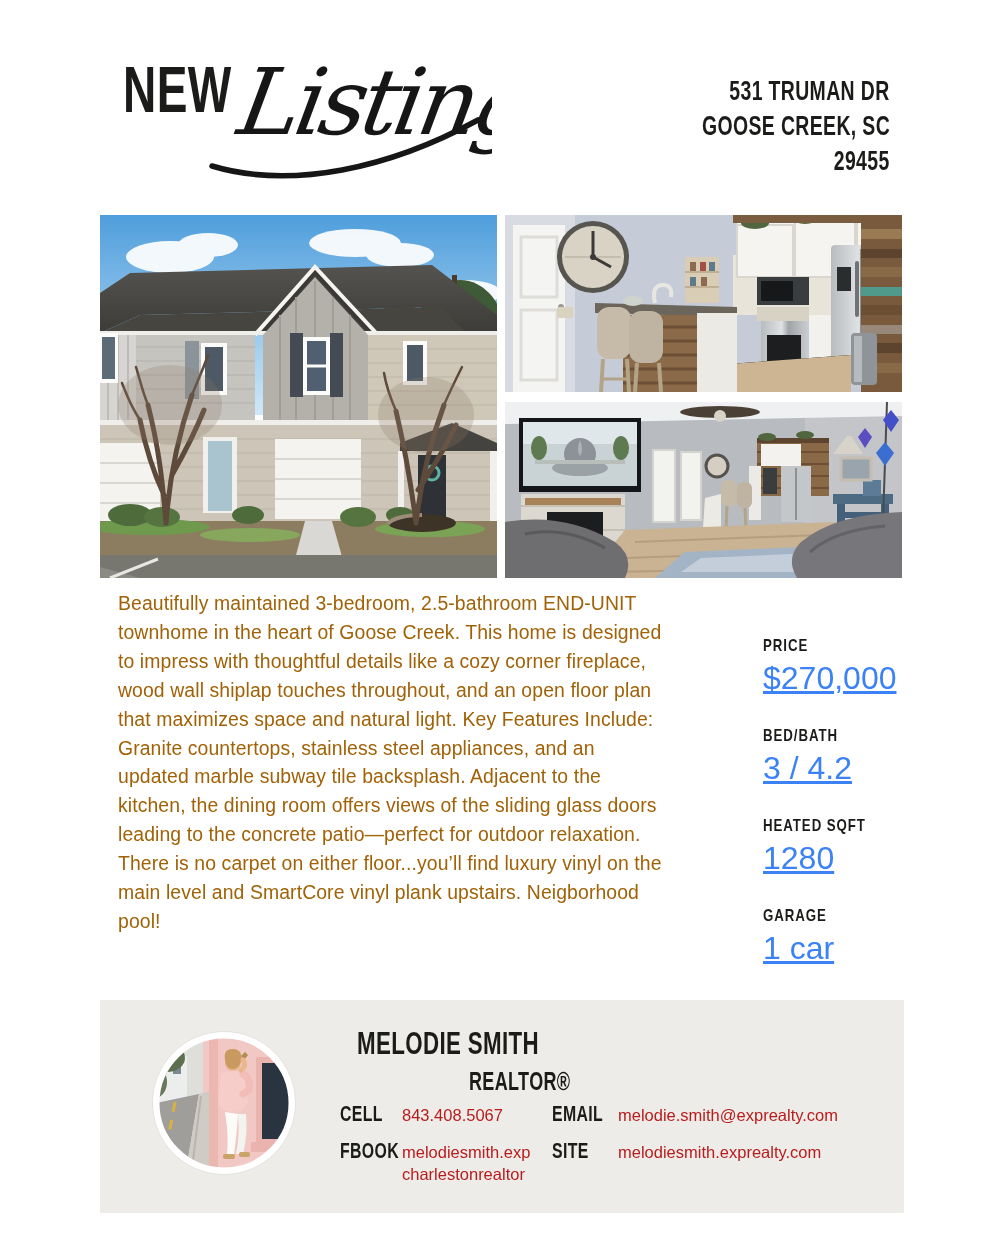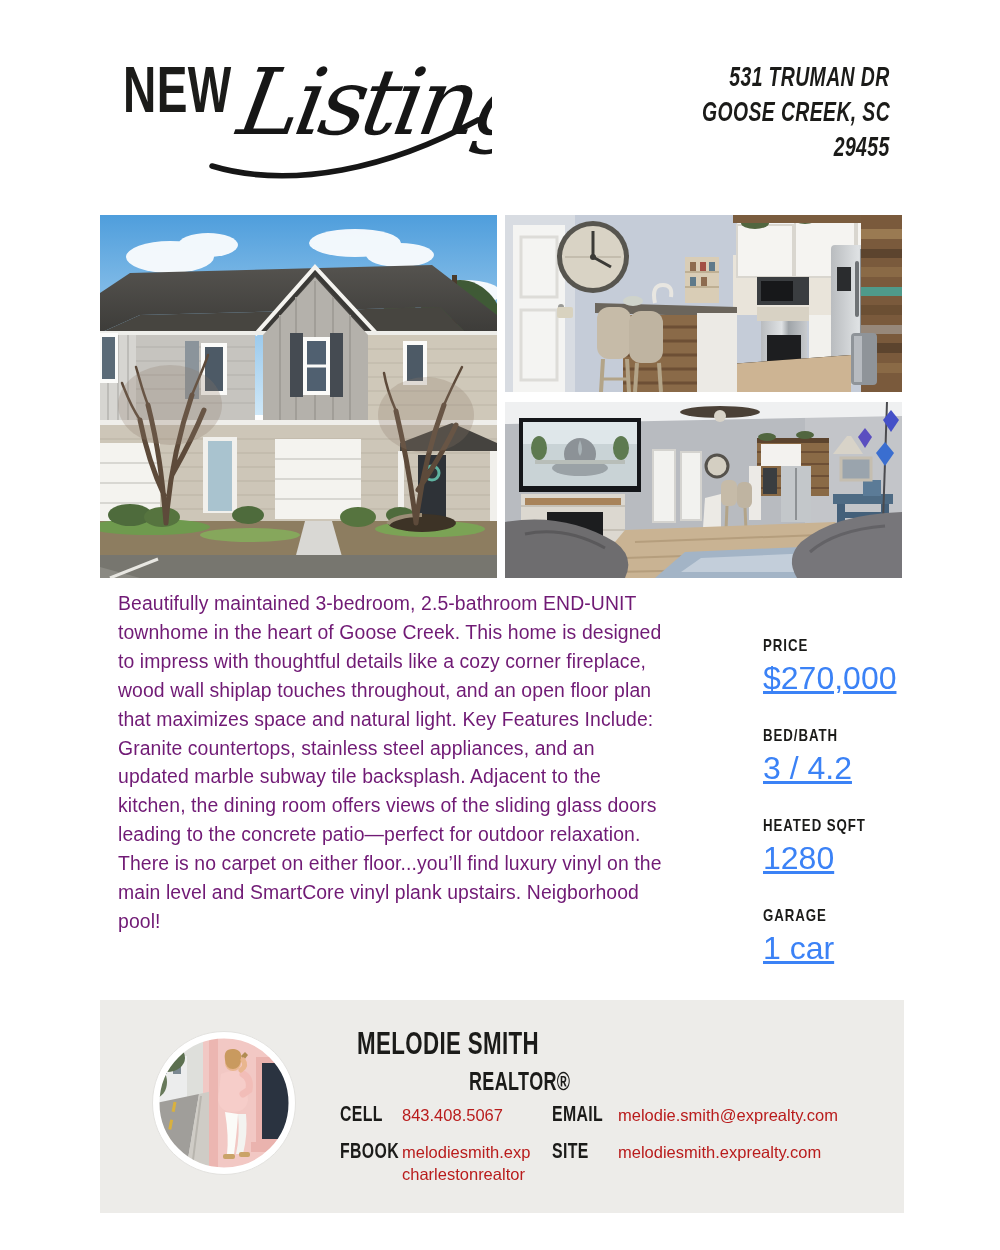--- a/index.html
+++ b/index.html
@@ -13,32 +13,32 @@
   
   .cond{
     font-family:"Liberation Sans",sans-serif;font-weight:700;
     display:inline-block;transform:scaleX(0.72);transform-origin:0 50%;
     white-space:nowrap;letter-spacing:0.5px;color:#1b1b19;
   }
   .cond-r{transform-origin:100% 50%;}
   
   .logo-new{left:123px;top:58px;font-size:64px;line-height:64px;}
   .logo-script{left:192px;top:4px;width:300px;height:198px;}
-  .address{right:110px;top:60px;text-align:right;font-style:italic;}
+  .address{right:110px;top:74px;text-align:right;}
   .address .line{font-size:27px;line-height:35px;text-align:right;}
   
   .photo{display:block;}
   .photo-main{left:100px;top:215px;}
   .photo-kitchen{left:505px;top:215px;}
   .photo-living{left:505px;top:402px;}
   
   .description{
     left:118px;top:589px;width:552px;
     font-size:19.4px;line-height:28.9px;letter-spacing:0.1px;
-    color:#701a75;
+    color:#a16207;
   }
   
   .stats{left:728px;top:636px;width:240px;margin-left:35px;}
   .stat{margin-bottom:31px;}
   .stat .label{font-size:17px;line-height:20px;letter-spacing:1.2px;transform:scaleX(0.78);}
   .stat .value{font-size:32px;line-height:34px;margin-top:5px;color:#3b82f6;text-decoration:underline;}
   
   .footer{left:100px;top:1000px;width:804px;height:213px;background:#edece9;}
   .agent-photo{left:51px;top:30px;}
   .agent-name-block{left:257px;top:24px;}

